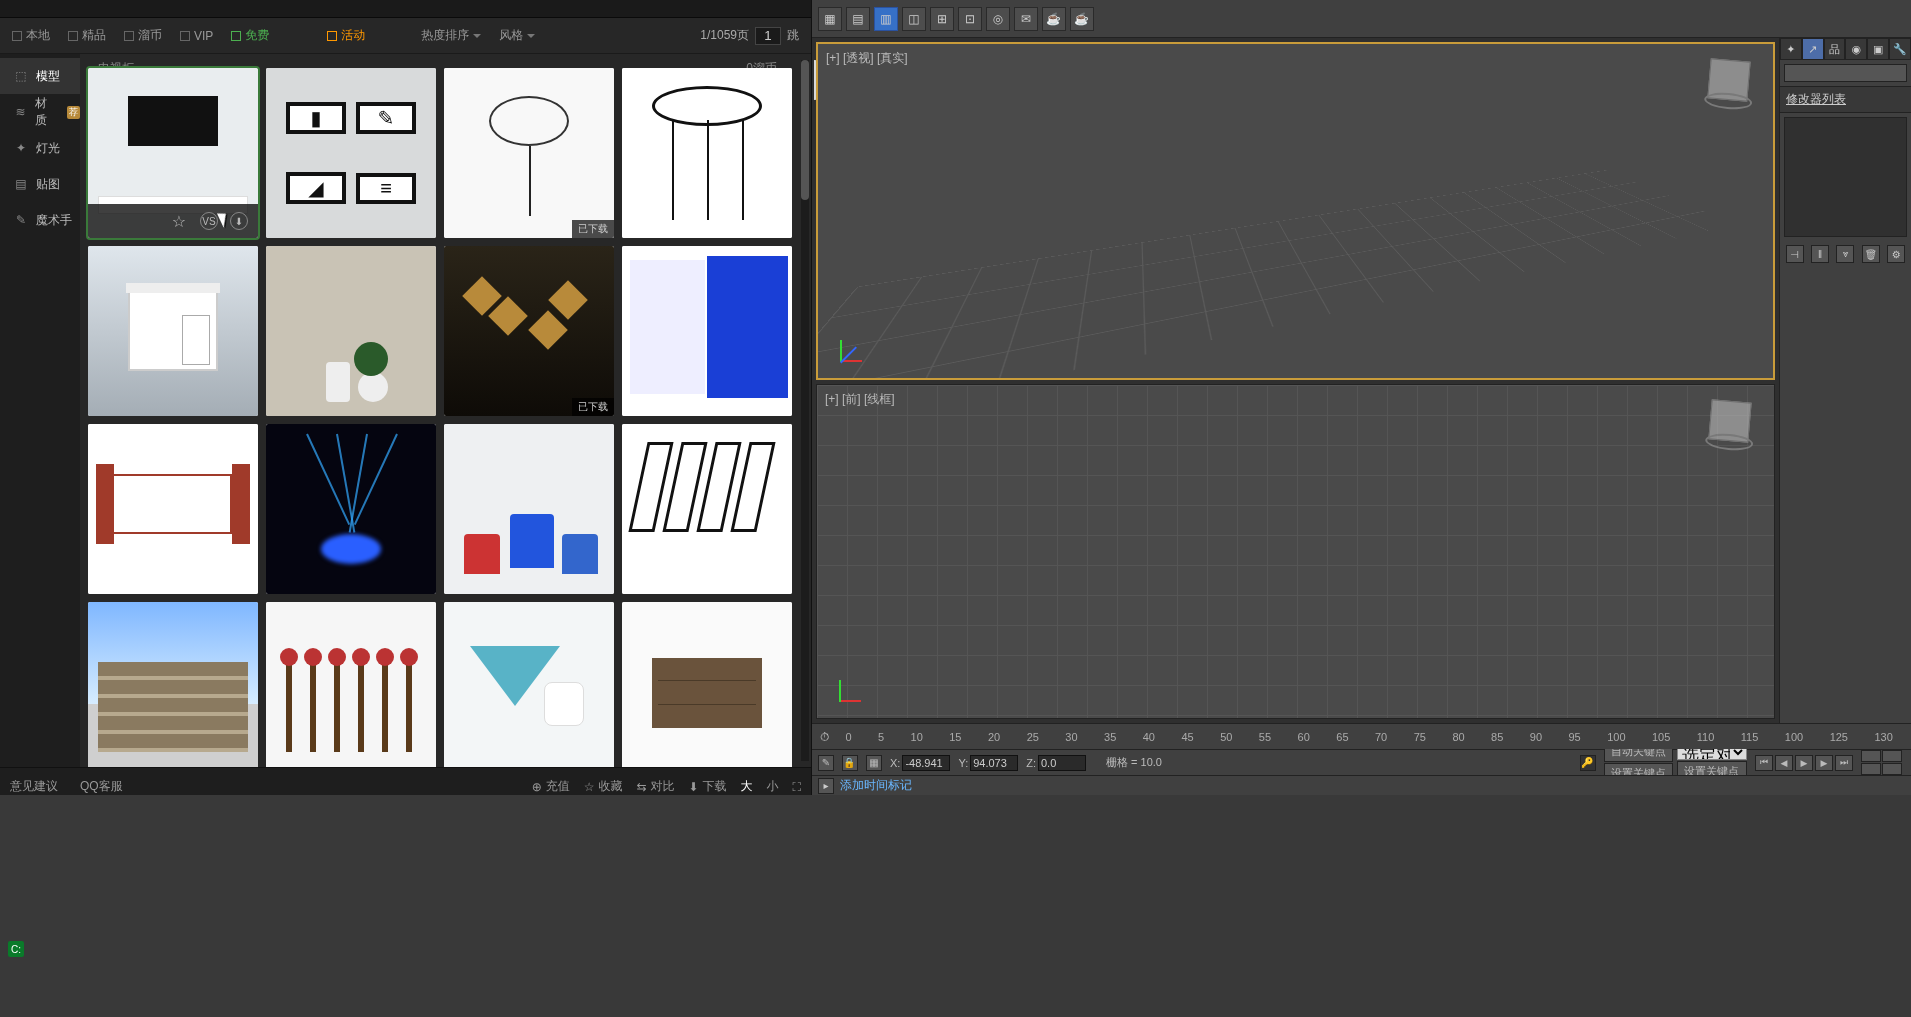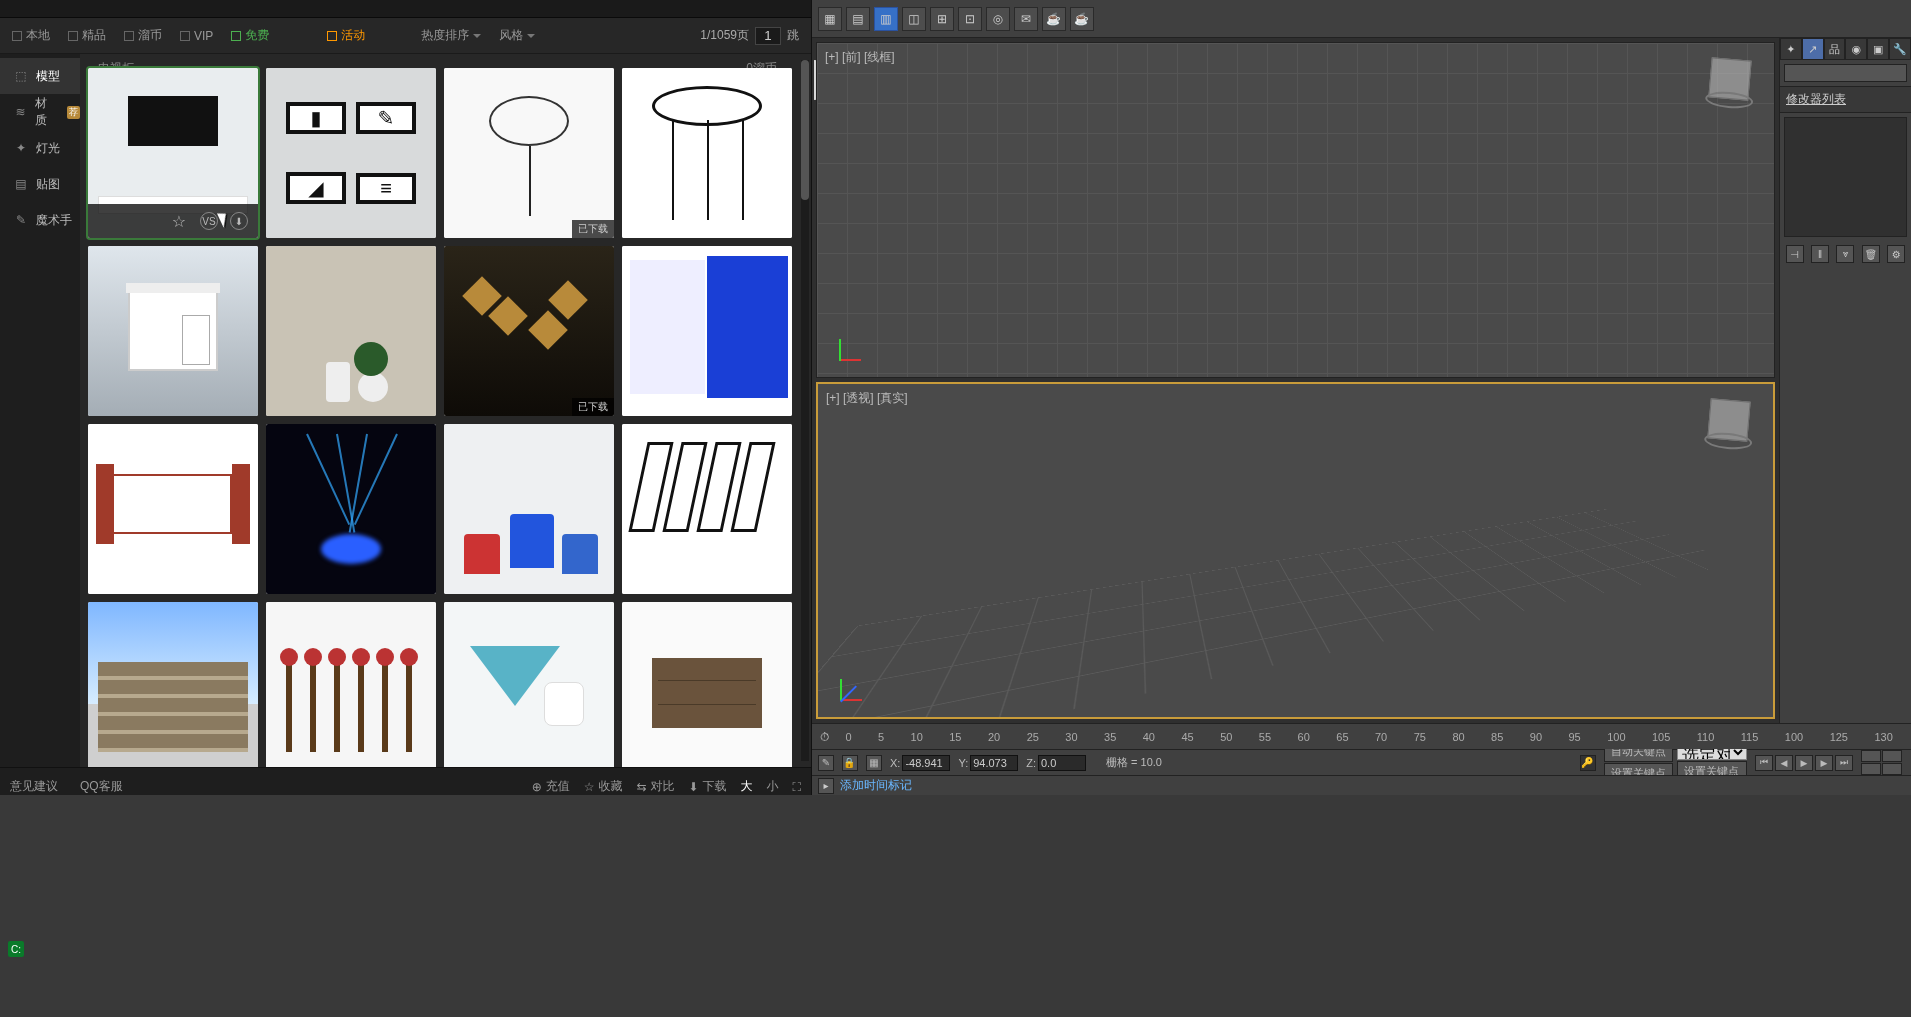--- a/index.html
+++ b/index.html
@@ -862,37 +862,37 @@
       <div class="toolbtn">⊞</div>
       <div class="toolbtn">⊡</div>
       <div class="toolbtn">◎</div>
       <div class="toolbtn">✉</div>
       <div class="toolbtn">☕</div>
       <div class="toolbtn">☕</div>
     </div>
 
     <div class="max-body">
       <div class="viewports">
-        <div class="viewport">
-          <div class="vp-gridlines"></div>
-          <div class="vp-label">[+] [前] [线框]</div>
-          <div class="vp-cube"></div>
-          <div class="vp-origin">
-            <div class="ax x"></div>
-              <div class="ax y"></div>
-          </div>
-        </div>
         <div class="viewport active">
           <div class="vp-persp"></div>
           <div class="vp-label">[+] [透视] [真实]</div>
           <div class="vp-cube"></div>
           <div class="vp-origin">
             <div class="ax x"></div>
               <div class="ax y"></div>
               <div class="ax z"></div>
+          </div>
+        </div>
+        <div class="viewport">
+          <div class="vp-gridlines"></div>
+          <div class="vp-label">[+] [前] [线框]</div>
+          <div class="vp-cube"></div>
+          <div class="vp-origin">
+            <div class="ax x"></div>
+              <div class="ax y"></div>
           </div>
         </div>
       </div>
 
       <div class="right-cmd-panel">
         <div class="cmd-tabs">
           <div class="cmd-tab">✦</div>
           <div class="cmd-tab active">↗</div>
           <div class="cmd-tab">品</div>
           <div class="cmd-tab">◉</div>

